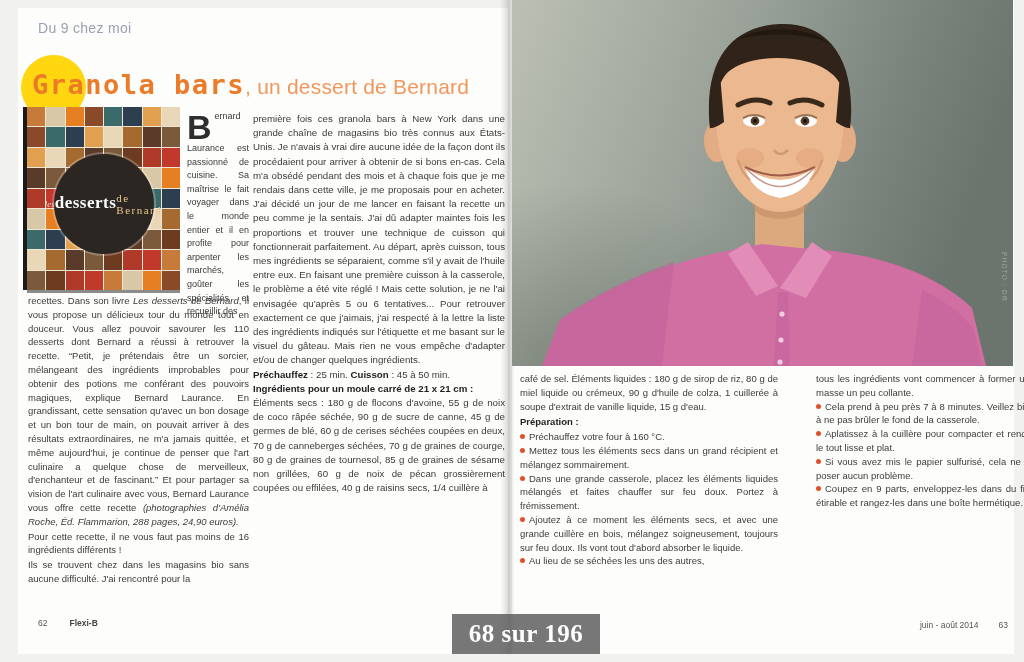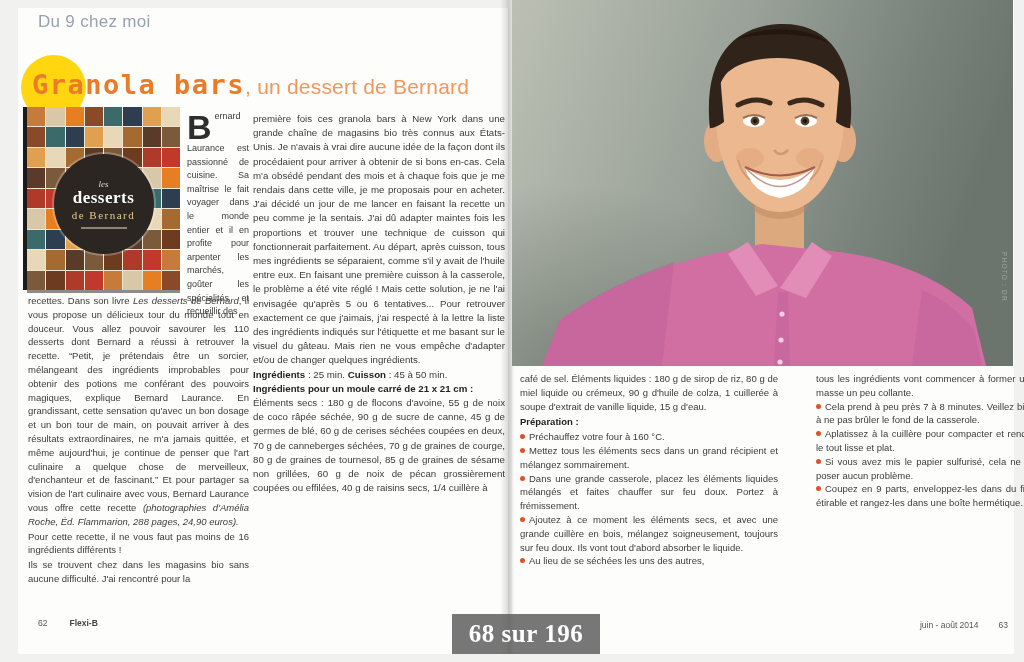--- a/index.html
+++ b/index.html
@@ -8,35 +8,35 @@
   #stage{position:relative;width:1024px;height:662px;background:#f1f1ef;}
 
   .page{position:absolute;background:#fdfdfc;}
   #left-page{left:18px;top:8px;width:490px;height:646px;}
   #right-page{left:512px;top:0;width:502px;height:654px;}
 
   #gutter{position:absolute;left:500px;top:0;width:14px;height:654px;
     background:linear-gradient(to right,rgba(0,0,0,0) 0%,rgba(0,0,0,0.10) 45%,rgba(0,0,0,0.16) 60%,rgba(0,0,0,0.02) 100%);}
 
   
-  #section-label{position:absolute;left:38px;top:12px;font-size:17px;color:#99a0b2;letter-spacing:.3px;}
+  #section-label{position:absolute;left:38px;top:20px;font-size:14px;color:#99a0b2;letter-spacing:.3px;}
   #title-circle{position:absolute;left:21px;top:55px;width:65px;height:65px;border-radius:50%;background:#ffd60f;}
   #article-title{position:absolute;left:32px;top:69px;white-space:nowrap;}
   #article-title .main{font-family:"DejaVu Sans Mono","Liberation Mono",monospace;font-weight:700;
     font-size:27px;color:#ec7b28;letter-spacing:1.5px;}
   #article-title .sub{font-size:21px;color:#f0975c;letter-spacing:.2px;}
 
   
   #book-cover{position:absolute;left:27px;top:107px;width:153px;height:183px;
     box-shadow:-4px 0 0 #1b1b1b,0 3px 0 rgba(0,0,0,.45);}
   #cover-mosaic{position:absolute;inset:0;display:grid;grid-template-columns:repeat(8,1fr);
     grid-auto-rows:1fr;gap:1px;background:#efe7d6;}
   #cover-mosaic div{width:100%;height:100%;}
   #cover-circle{position:absolute;left:50%;top:53%;width:100px;height:100px;margin:-50px 0 0 -50px;
-    border-radius:50%;background:#2b2622;display:flex;flex-direction:column;align-items:center;
+    border-radius:50%;background:#2b2622;display:flex;flex-direction:row;align-items:center;
     justify-content:center;text-align:left;box-shadow:0 0 0 2px rgba(255,255,255,.25);}
   #cover-circle .l1{font-family:"Liberation Serif",serif;font-style:italic;font-size:9px;color:#ded8c9;}
   #cover-circle .l2{font-family:"Liberation Serif",serif;font-size:17px;font-weight:700;color:#fff;
     letter-spacing:.5px;margin-top:-1px;}
   #cover-circle .l3{font-family:"Liberation Serif",serif;font-size:11px;color:#e8c98e;
     letter-spacing:1.5px;margin-top:1px;}
   #cover-circle .tagline{width:46px;height:2px;background:#8c8577;margin-top:6px;}
 
   
   .bodytext{position:absolute;text-align:justify;color:#3b3b3b;font-size:9.5px;line-height:13.8px;
@@ -179,21 +179,21 @@
 
   <div id="left-col1" class="bodytext">
     <p class="para"><span>recettes. Dans son livre </span><span class="ital">Les desserts de Bernard</span><span>, il vous propose un délicieux tour du monde tout en douceur. Vous allez pouvoir savourer les 110 desserts dont Bernard a réussi à retrouver la recette. “Petit, je prétendais être un sorcier, mélangeant des ingrédients improbables pour obtenir des potions me conférant des pouvoirs magiques, explique Bernard Laurance. En grandissant, cette sensation qu'avec un bon dosage et un bon tour de main, on pouvait arriver à des résultats extraordinaires, ne m'a jamais quittée, et même aujourd'hui, je continue de penser que l'art culinaire a quelque chose de merveilleux, d'enchanteur et de fascinant.” Et pour partager sa vision de l'art culinaire avec vous, Bernard Laurance vous offre cette recette </span><span class="ital">(photographies d'Amélia Roche, Éd. Flammarion, 288 pages, 24,90 euros).</span></p>
     <p class="para">Pour cette recette, il ne vous faut pas moins de 16 ingrédients différents !</p>
     <p class="para">Ils se trouvent chez dans les magasins bio sans aucune difficulté. J'ai rencontré pour la</p>
   </div>
 
   <div id="left-col2" class="bodytext">
     <span>première fois ces granola bars à New York dans une grande chaîne de magasins bio très connus aux États-Unis. Je n'avais à vrai dire aucune idée de la façon dont ils procédaient pour arriver à obtenir de si bons en-cas. Cela m'a obsédé pendant des mois et à chaque fois que je me rendais dans cette ville, je me proposais pour en acheter. J'ai décidé un jour de me lancer en faisant la recette un peu comme je la sentais. J'ai dû adapter maintes fois les proportions et trouver une technique de cuisson qui fonctionnerait parfaitement. Au départ, après cuisson, tous mes ingrédients se séparaient, comme s'il y avait de l'huile entre eux. En faisant une première cuisson à la casserole, le problème a été vite réglé ! Mais cette solution, je ne l'ai envisagée qu'après 5 ou 6 tentatives... Pour retrouver exactement ce que j'aimais, j'ai respecté à la lettre la liste des ingrédients indiqués sur l'étiquette et me basant sur le visuel du gâteau. Mais rien ne vous empêche d'adapter et/ou de changer quelques ingrédients.</span>
     <div>
-      <span class="bold">Ingrédients</span><span> : 25 min. </span><span class="bold">Cuisson</span><span> : 45 à 50 min.</span>
+      <span class="bold">Préchauffez</span><span> : 25 min. </span><span class="bold">Cuisson</span><span> : 45 à 50 min.</span>
     </div>
     <div class="bold">Ingrédients pour un moule carré de 21 x 21 cm :</div>
     <span>Éléments secs : 180 g de flocons d'avoine, 55 g de noix de coco râpée séchée, 90 g de sucre de canne, 45 g de germes de blé, 60 g de cerises séchées coupées en deux, 70 g de canneberges séchées, 70 g de graines de courge, 80 g de graines de tournesol, 85 g de graines de sésame non grillées, 60 g de noix de pécan grossièrement coupées ou effilées, 40 g de raisins secs, 1/4 cuillère à</span>
   </div>
 
   <div id="footer-left" class="footer">
     <span>62</span>
     <span class="mag">Flexi-B</span>
   </div>
 

